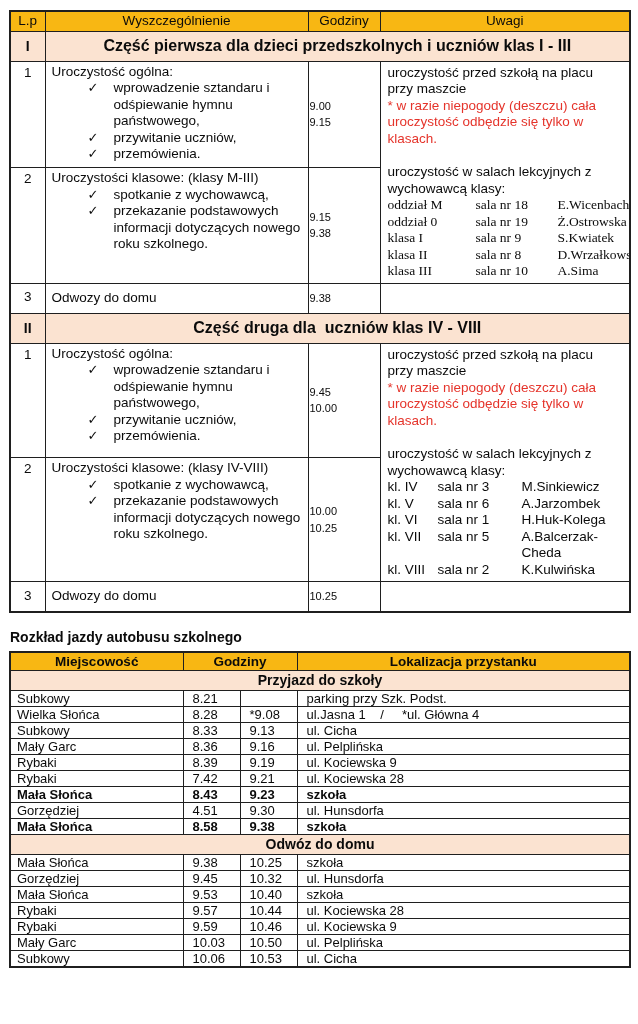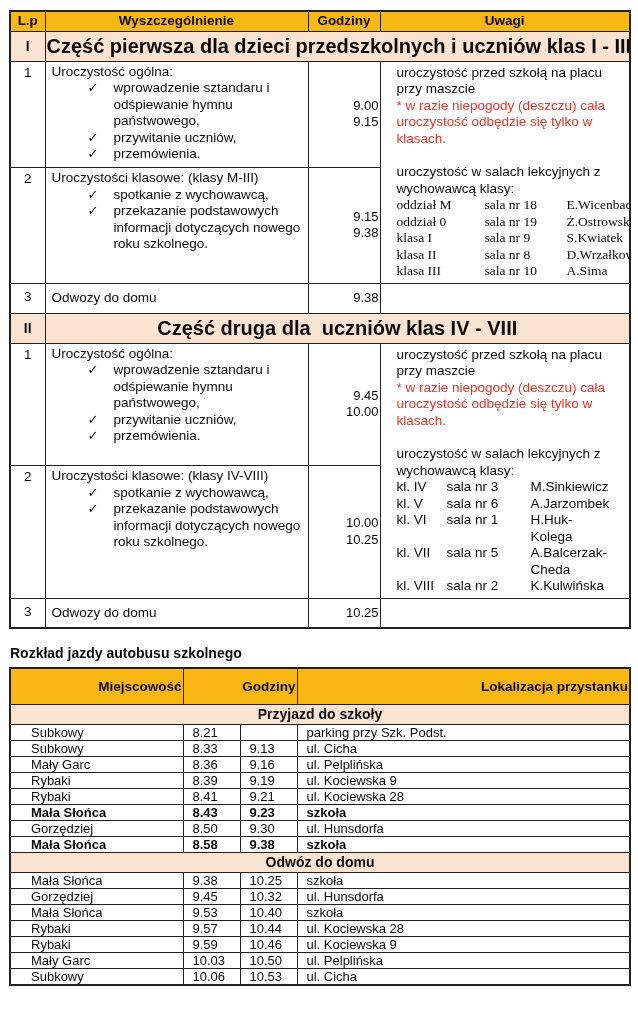--- a/index.html
+++ b/index.html
@@ -10,51 +10,51 @@
     font-family:"Liberation Sans","DejaVu Sans",sans-serif;
   }
   .page-title { text-align:center; font-weight:bold; font-size:15.5px; line-height:19px; margin-top:9px; }
 
   table { border-collapse:collapse; table-layout:fixed; width:620px; margin-left:9px;
           border:2px solid #1f1f1f; }
   td, th { border:1px solid #1f1f1f; overflow:hidden; }
 
   
   .ceremony { margin-top:10px; line-height:16.5px; }
-  .ceremony th { background:var(--gold,#F8B713); font-size:13.5px; font-weight:bold; height:16px; text-align:center;margin-left:26px; }
+  .ceremony th { background:var(--gold,#F8B713); font-size:13.5px; font-weight:normal; height:16px; text-align:center;margin-left:26px; }
   .section-row td { background:var(--peach,#FBE3D1); height:30px; font-weight:bold; }
   .sec-num { text-align:center; font-size:14px; }
-  .sec-title { text-align:center; font-size:20px; white-space:pre; }
+  .sec-title { text-align:center; font-size:16px; white-space:pre; }
   .lp { text-align:center; vertical-align:top; padding-top:3px; font-size:13.5px; }
   .details { vertical-align:top; padding:2px 6px; font-size:13.5px; }
   .row-title { margin:0; }
   .checklist { margin:0; padding:0 0 0 36px; list-style:none; }
   .check-item { display:grid; grid-template-columns:26px auto; }
   .check-icon { font-size:13px; }
-  .hours { text-align:right; vertical-align:middle; font-size:13px; }
-  .notes { vertical-align:top; padding:3px 16px; font-size:13.5px; }
+  .hours { text-align:left; vertical-align:middle; font-size:11px; }
+  .notes { vertical-align:top; padding:3px 7px; font-size:13.5px; }
   .note { margin:0; }
   .red { color:var(--red,#E5342B); }
   .rooms-intro { margin-top:17px; }
   .room-line { display:grid; }
   .rooms-a .room-line { grid-template-columns:88px 82px auto;font-family:Liberation Serif, serif; }
   .rooms-b .room-line { grid-template-columns:50px 84px auto; }
   .r1 { height:99px; }
   .r2 { height:112px; }
   .last-row { height:30px; }
   .last-row .lp { vertical-align:middle; padding-top:0; }
   .last-row .details { vertical-align:middle; }
 
   
   .bus-heading { font-weight:bold; font-size:14px; margin:16px 0 6px 10px; }
   .bus { line-height:15px; }
-  .bus th { background:var(--gold,#F8B713); font-size:13.5px; font-weight:bold; height:36px; text-align:right; }
+  .bus th { background:var(--gold,#F8B713); font-size:13.5px; font-weight:bold; height:19px; text-align:center; }
   .band { background:var(--peach,#FBE3D1); text-align:center; font-weight:bold; font-size:14px; height:20px; }
   .bus-row td { font-size:13px; height:16px; padding:0 4px; white-space:pre; }
-  .bus-row .place { padding-left:20px; }
+  .bus-row .place { padding-left:6px; }
   .bus-row .t1, .bus-row .t2 { padding-left:9px; }
   .bus-row .loc { padding-left:9px; }
   .bold td { font-weight:bold; }
 </style>
 </head>
 <body>
 
 <div class="page-title">
 </div>
 
@@ -269,52 +269,58 @@
       <tr>
         <td class="band" colspan="4">Przyjazd do szkoły</td>
       </tr>
       <tr class="bus-row">
         <td class="place">Subkowy</td>
         <td class="t1">8.21</td>
         <td class="t2"></td>
         <td class="loc">parking przy Szk. Podst.</td>
       </tr>
       <tr class="bus-row">
+        <td class="place">Wielka Słońca</td>
+        <td class="t1">8.28</td>
+        <td class="t2">*9.08</td>
+        <td class="loc">ul.Jasna 1    /     *ul. Główna 4</td>
+      </tr>
+      <tr class="bus-row">
         <td class="place">Subkowy</td>
         <td class="t1">8.33</td>
         <td class="t2">9.13</td>
         <td class="loc">ul. Cicha</td>
       </tr>
       <tr class="bus-row">
         <td class="place">Mały Garc</td>
         <td class="t1">8.36</td>
         <td class="t2">9.16</td>
         <td class="loc">ul. Pelplińska</td>
       </tr>
       <tr class="bus-row">
         <td class="place">Rybaki</td>
         <td class="t1">8.39</td>
         <td class="t2">9.19</td>
         <td class="loc">ul. Kociewska 9</td>
       </tr>
       <tr class="bus-row">
         <td class="place">Rybaki</td>
-        <td class="t1">8.41</td>
+        <td class="t1">7.42</td>
         <td class="t2">9.21</td>
         <td class="loc">ul. Kociewska 28</td>
       </tr>
       <tr class="bus-row bold">
         <td class="place">Mała Słońca</td>
         <td class="t1">8.43</td>
         <td class="t2">9.23</td>
         <td class="loc">szkoła</td>
       </tr>
       <tr class="bus-row">
         <td class="place">Gorzędziej</td>
-        <td class="t1">8.50</td>
+        <td class="t1">4.51</td>
         <td class="t2">9.30</td>
         <td class="loc">ul. Hunsdorfa</td>
       </tr>
       <tr class="bus-row bold">
         <td class="place">Mała Słońca</td>
         <td class="t1">8.58</td>
         <td class="t2">9.38</td>
         <td class="loc">szkoła</td>
       </tr>
       <tr>

